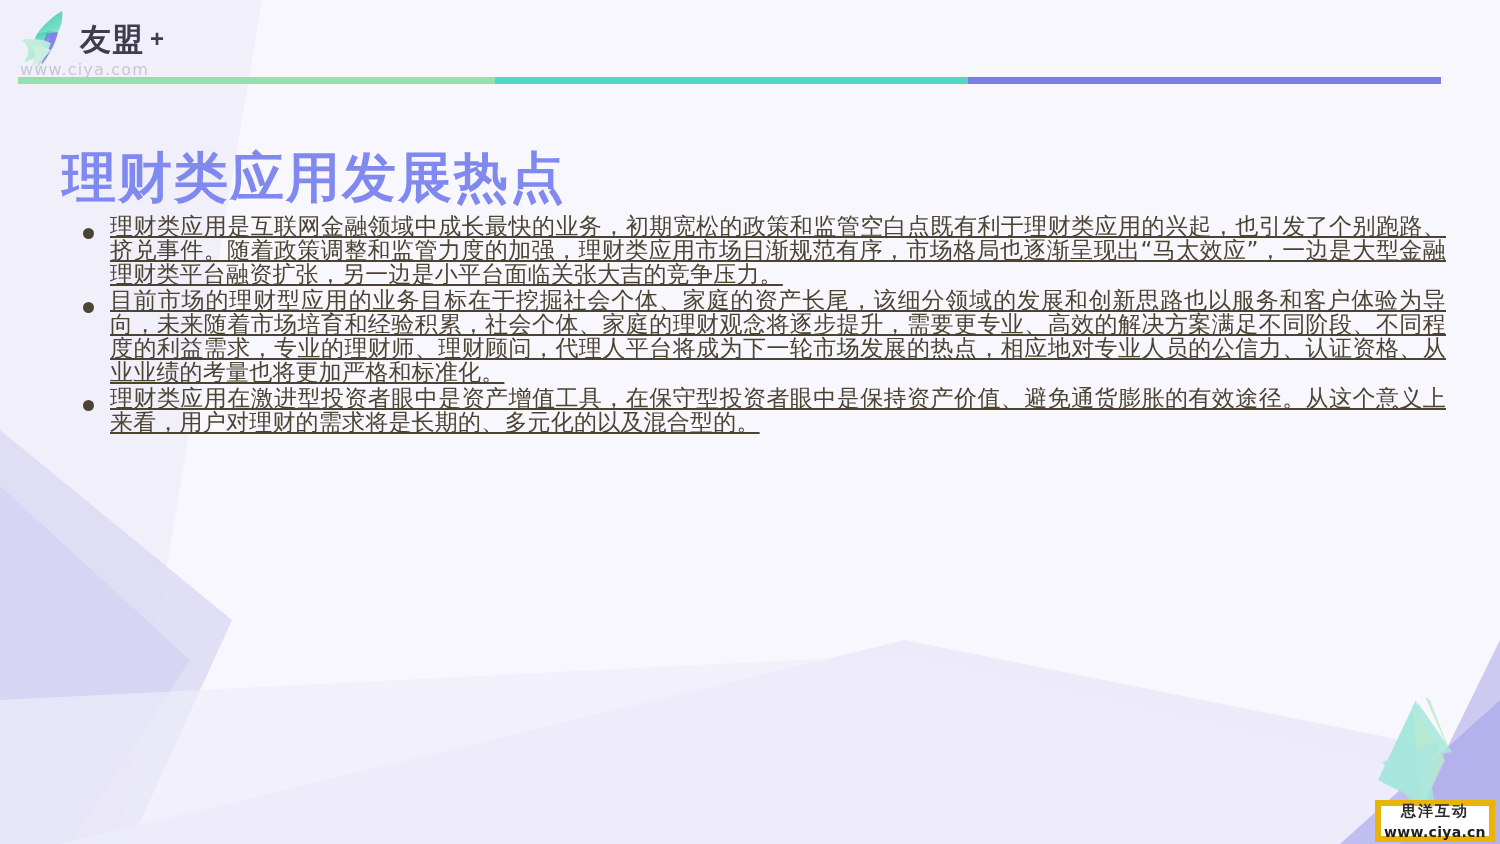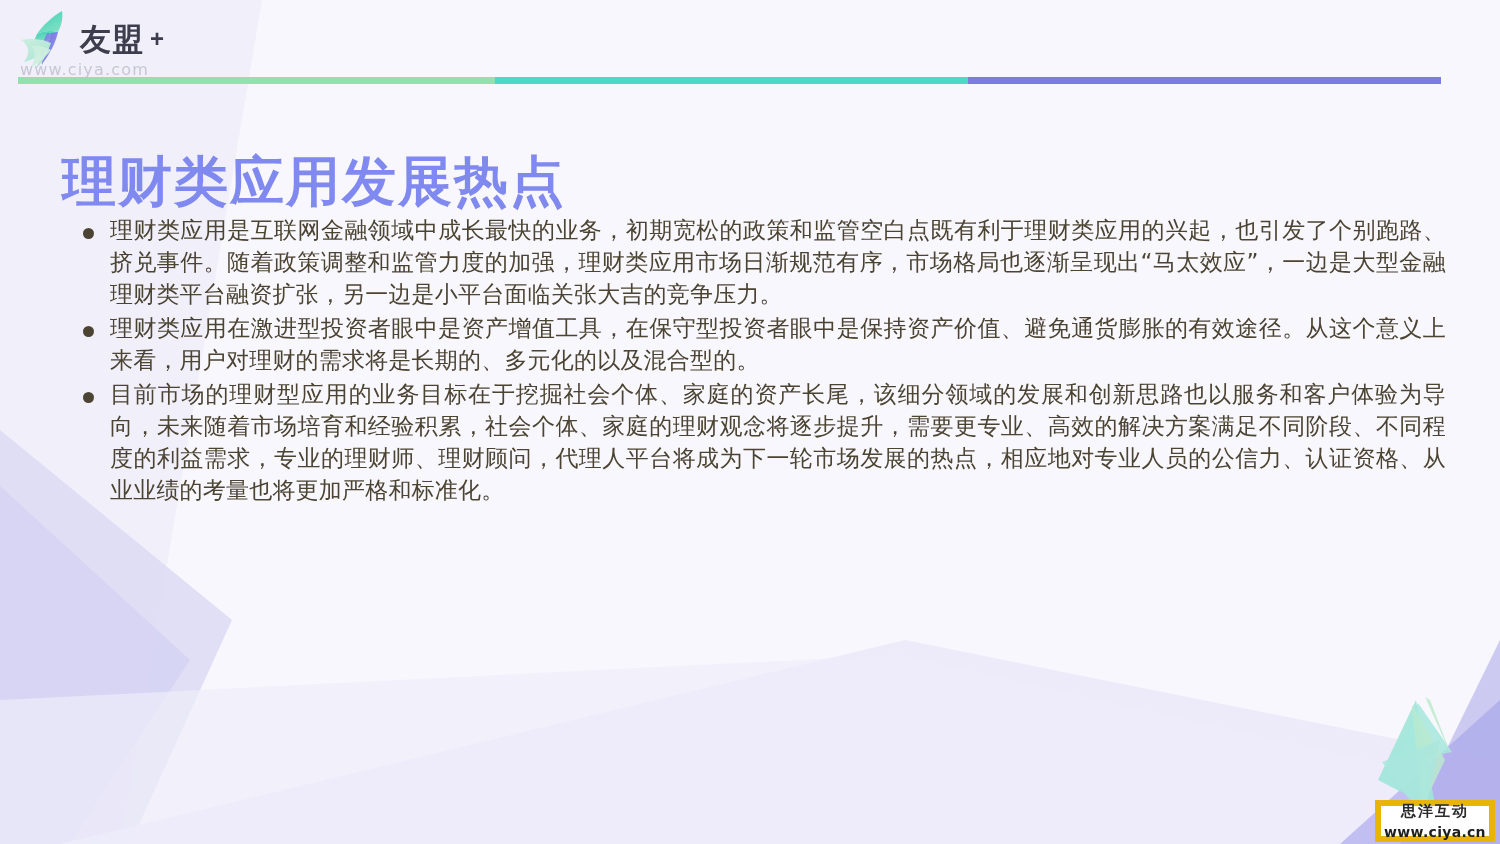--- a/index.html
+++ b/index.html
@@ -94,21 +94,21 @@
   
   .title {
     position: absolute;
     left: 62px;
     top: 116px;
     font-size: 54px;
     line-height: 1.1;
     color: #8089ef;
     letter-spacing: 2px;
     white-space: nowrap;
-    font-family: Liberation Sans, sans-serif;
+    font-family: Liberation Mono, monospace;
   }
 
   
   .body-list {
     position: absolute;
     left: 78px;
     top: 214px;
     width: 1368px;
     margin: 0;
     padding: 0;
@@ -124,26 +124,27 @@
     left: 5px;
     top: 14px;
     width: 11px;
     height: 11px;
     border-radius: 50%;
     background: #4c4433;
   }
   .bullet-text {
     display: block;
     font-size: 23px;
-    line-height: 32px;
+    line-height: 24px;
     color: #4c4433;
     text-align: justify;
     text-justify: inter-ideograph;
     letter-spacing: 0.2px;
     font-family: "DejaVu Sans", "Liberation Sans", sans-serif;
+    text-decoration: underline;
   }
 
   
   .watermark {
     position: absolute;
     left: 1375px;
     top: 800px;
     width: 120px;
     height: 42px;
     background: #ffffff;
@@ -237,25 +238,25 @@
 
   <h1 class="title">理财类应用发展热点</h1>
 
   <ul class="body-list">
     <li class="bullet-row">
       <span class="bullet-dot"></span>
       <span class="bullet-text">理财类应用是互联网金融领域中成长最快的业务，初期宽松的政策和监管空白点既有利于理财类应用的兴起，也引发了个别跑路、挤兑事件。随着政策调整和监管力度的加强，理财类应用市场日渐规范有序，市场格局也逐渐呈现出“马太效应”，一边是大型金融理财类平台融资扩张，另一边是小平台面临关张大吉的竞争压力。</span>
     </li>
     <li class="bullet-row">
       <span class="bullet-dot"></span>
-      <span class="bullet-text">理财类应用在激进型投资者眼中是资产增值工具，在保守型投资者眼中是保持资产价值、避免通货膨胀的有效途径。从这个意义上来看，用户对理财的需求将是长期的、多元化的以及混合型的。</span>
+      <span class="bullet-text">目前市场的理财型应用的业务目标在于挖掘社会个体、家庭的资产长尾，该细分领域的发展和创新思路也以服务和客户体验为导向，未来随着市场培育和经验积累，社会个体、家庭的理财观念将逐步提升，需要更专业、高效的解决方案满足不同阶段、不同程度的利益需求，专业的理财师、理财顾问，代理人平台将成为下一轮市场发展的热点，相应地对专业人员的公信力、认证资格、从业业绩的考量也将更加严格和标准化。</span>
     </li>
     <li class="bullet-row">
       <span class="bullet-dot"></span>
-      <span class="bullet-text">目前市场的理财型应用的业务目标在于挖掘社会个体、家庭的资产长尾，该细分领域的发展和创新思路也以服务和客户体验为导向，未来随着市场培育和经验积累，社会个体、家庭的理财观念将逐步提升，需要更专业、高效的解决方案满足不同阶段、不同程度的利益需求，专业的理财师、理财顾问，代理人平台将成为下一轮市场发展的热点，相应地对专业人员的公信力、认证资格、从业业绩的考量也将更加严格和标准化。</span>
+      <span class="bullet-text">理财类应用在激进型投资者眼中是资产增值工具，在保守型投资者眼中是保持资产价值、避免通货膨胀的有效途径。从这个意义上来看，用户对理财的需求将是长期的、多元化的以及混合型的。</span>
     </li>
   </ul>
 
   <div class="watermark">
     <div class="wm-cn">思洋互动</div>
     <div class="wm-url">www.ciya.cn</div>
   </div>
 
 </div>
 

